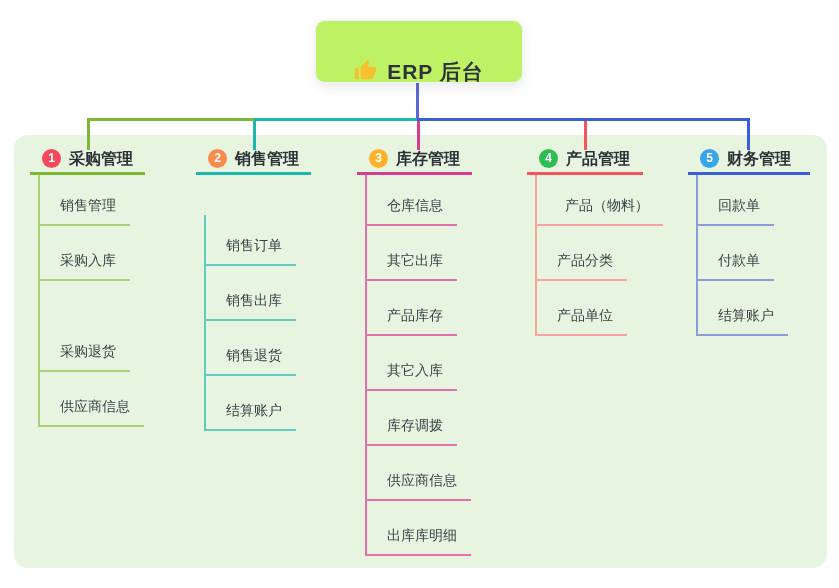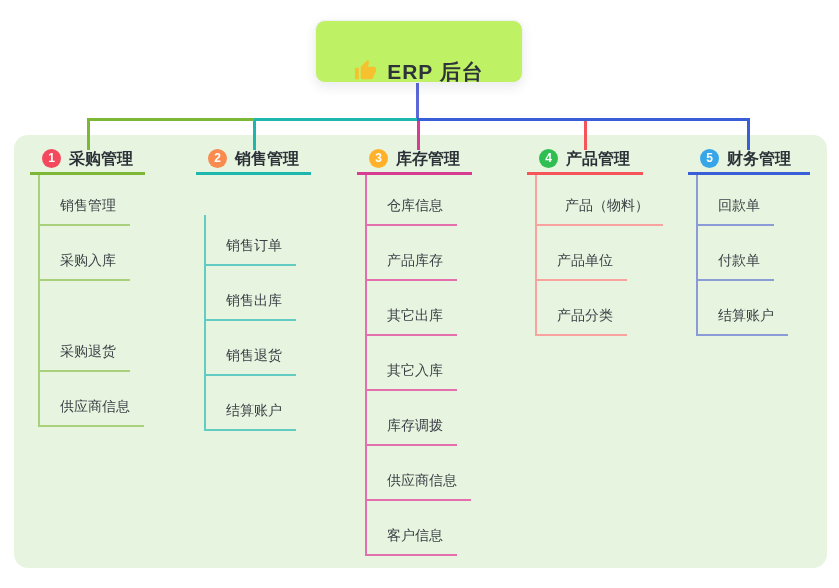--- a/index.html
+++ b/index.html
@@ -145,37 +145,37 @@
           <div class="child-node" style="border-bottom-color: rgb(98, 203, 194);">结算账户</div>
         </div>
     </div>
       <div class="branch" style="left: 357px; width: 115px;">
       <div class="branch-header" style="border-bottom-color: rgb(214, 60, 146);">
         <span class="badge" style="background: rgb(255, 178, 41);">3</span>
         <span class="branch-label">库存管理</span>
       </div>
       <div class="children" style="border-left-color: rgb(228, 111, 173);">
           <div class="child-node" style="border-bottom-color: rgb(228, 111, 173);">仓库信息</div>
+          <div class="child-node" style="border-bottom-color: rgb(228, 111, 173);">其它出库</div>
           <div class="child-node" style="border-bottom-color: rgb(228, 111, 173);">产品库存</div>
-          <div class="child-node" style="border-bottom-color: rgb(228, 111, 173);">其它出库</div>
           <div class="child-node" style="border-bottom-color: rgb(228, 111, 173);">其它入库</div>
           <div class="child-node" style="border-bottom-color: rgb(228, 111, 173);">库存调拨</div>
           <div class="child-node" style="border-bottom-color: rgb(228, 111, 173);">供应商信息</div>
-          <div class="child-node" style="border-bottom-color: rgb(228, 111, 173);">客户信息</div>
+          <div class="child-node" style="border-bottom-color: rgb(228, 111, 173);">出库库明细</div>
         </div>
     </div>
       <div class="branch" style="left: 527px; width: 116px;">
       <div class="branch-header" style="border-bottom-color: rgb(244, 84, 90);">
         <span class="badge" style="background: rgb(47, 190, 82);">4</span>
         <span class="branch-label">产品管理</span>
       </div>
       <div class="children" style="border-left-color: rgb(248, 163, 159);">
           <div class="child-node" style="border-bottom-color: rgb(248, 163, 159); padding-left: 28px;">产品（物料）</div>
+          <div class="child-node" style="border-bottom-color: rgb(248, 163, 159);">产品分类</div>
           <div class="child-node" style="border-bottom-color: rgb(248, 163, 159);">产品单位</div>
-          <div class="child-node" style="border-bottom-color: rgb(248, 163, 159);">产品分类</div>
         </div>
     </div>
       <div class="branch" style="left: 688px; width: 122px;">
       <div class="branch-header" style="border-bottom-color: rgb(58, 94, 216);">
         <span class="badge" style="background: rgb(54, 166, 232);">5</span>
         <span class="branch-label">财务管理</span>
       </div>
       <div class="children" style="border-left-color: rgb(138, 155, 214);">
           <div class="child-node" style="border-bottom-color: rgb(138, 155, 214);">回款单</div>
           <div class="child-node" style="border-bottom-color: rgb(138, 155, 214); padding-left: 20px;">付款单</div>

